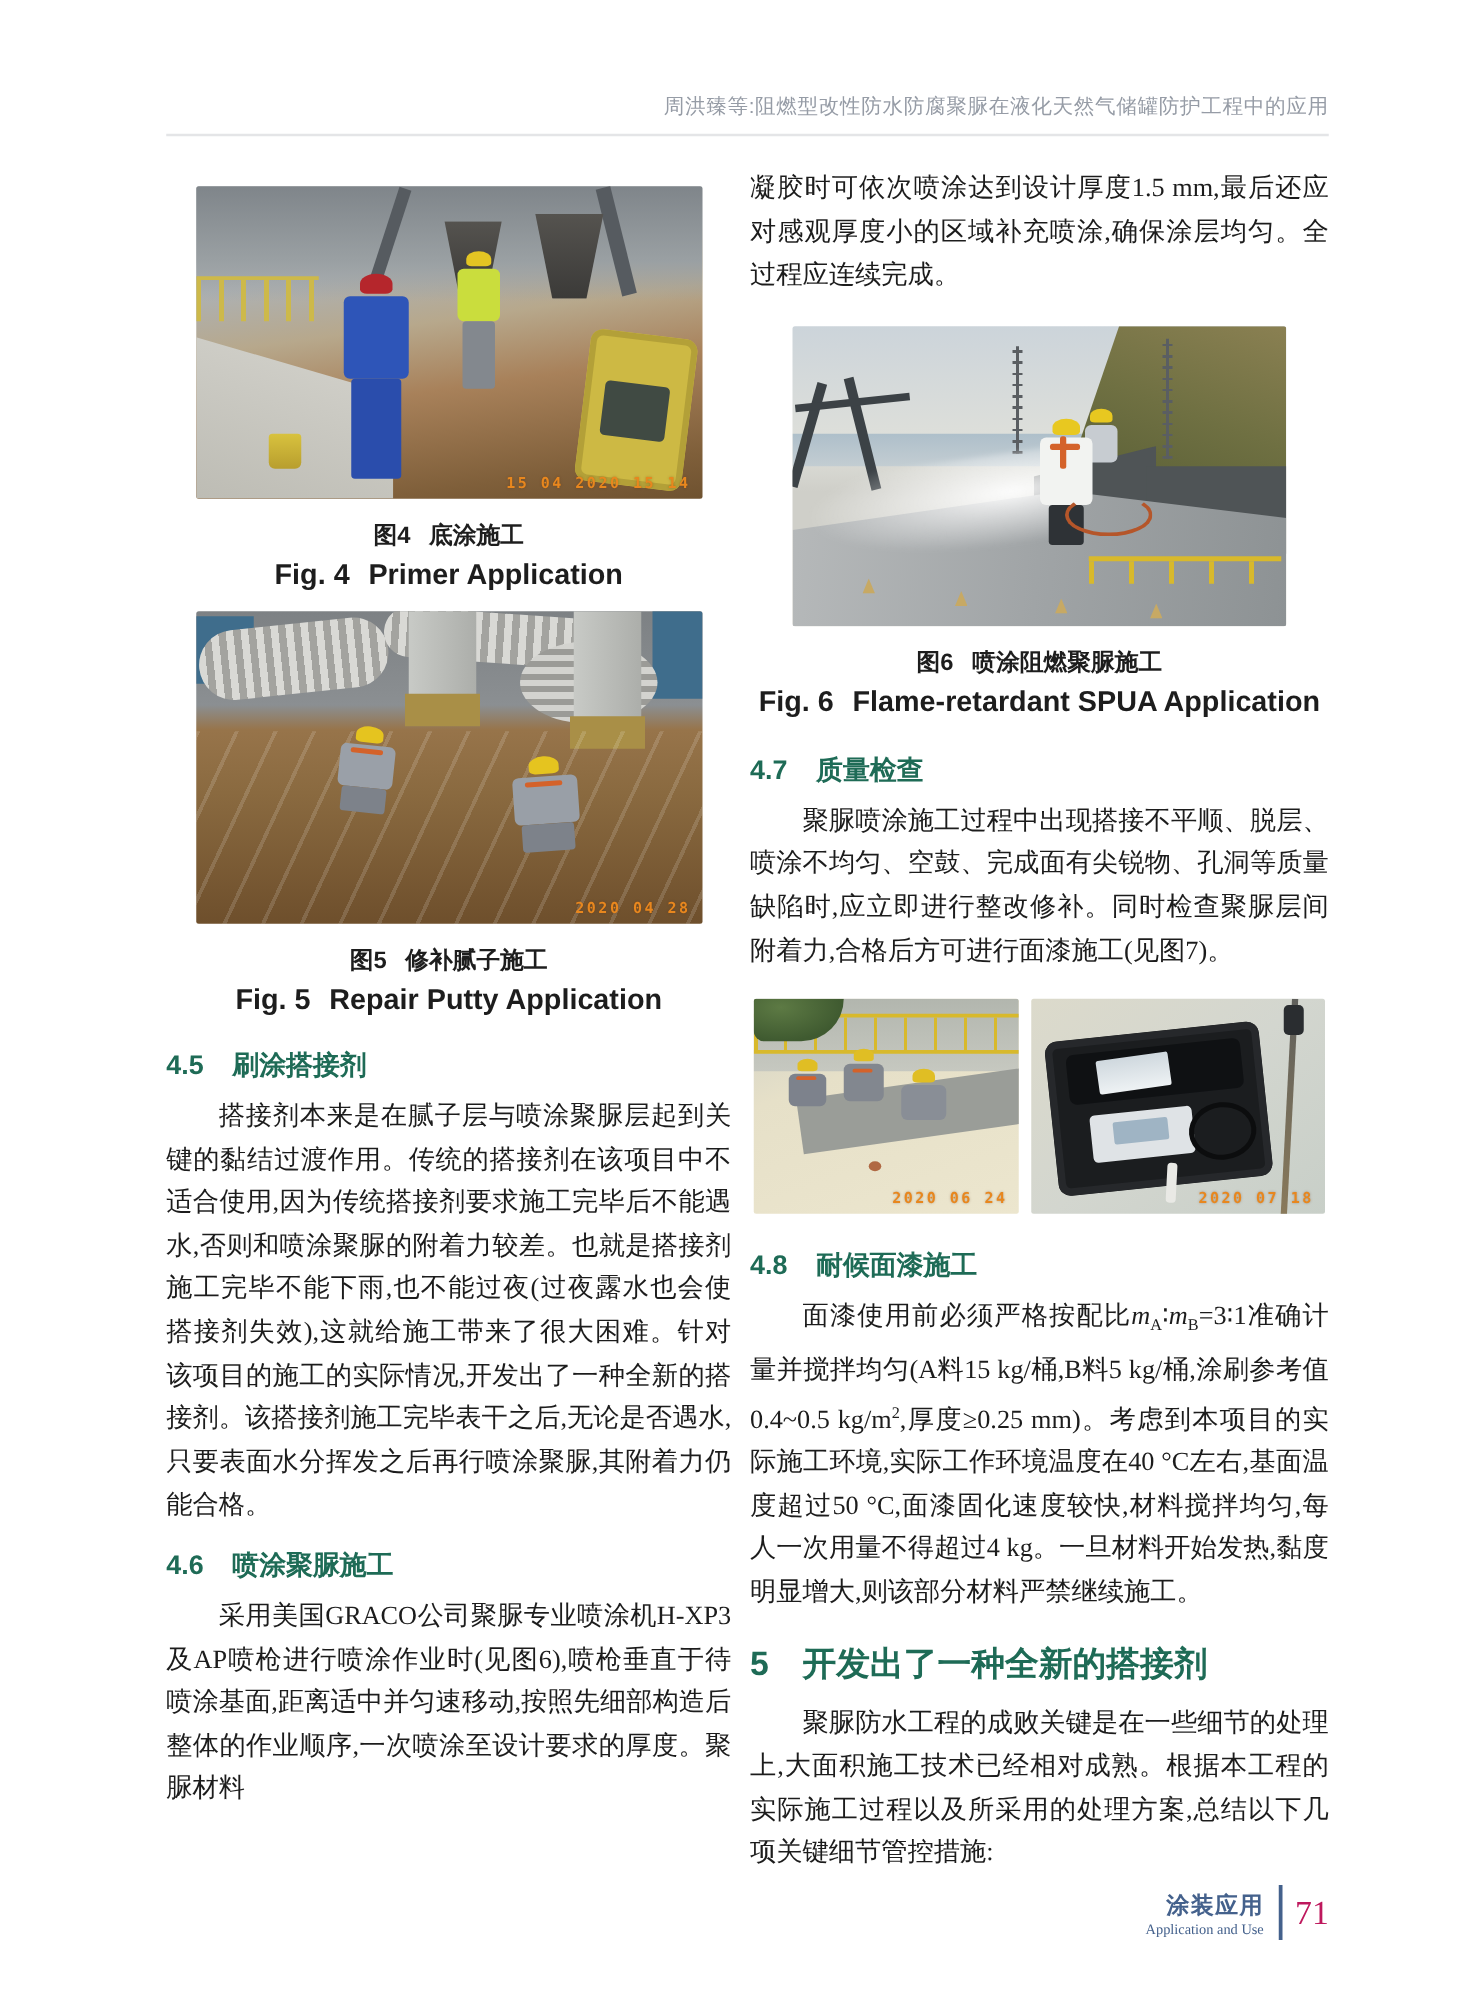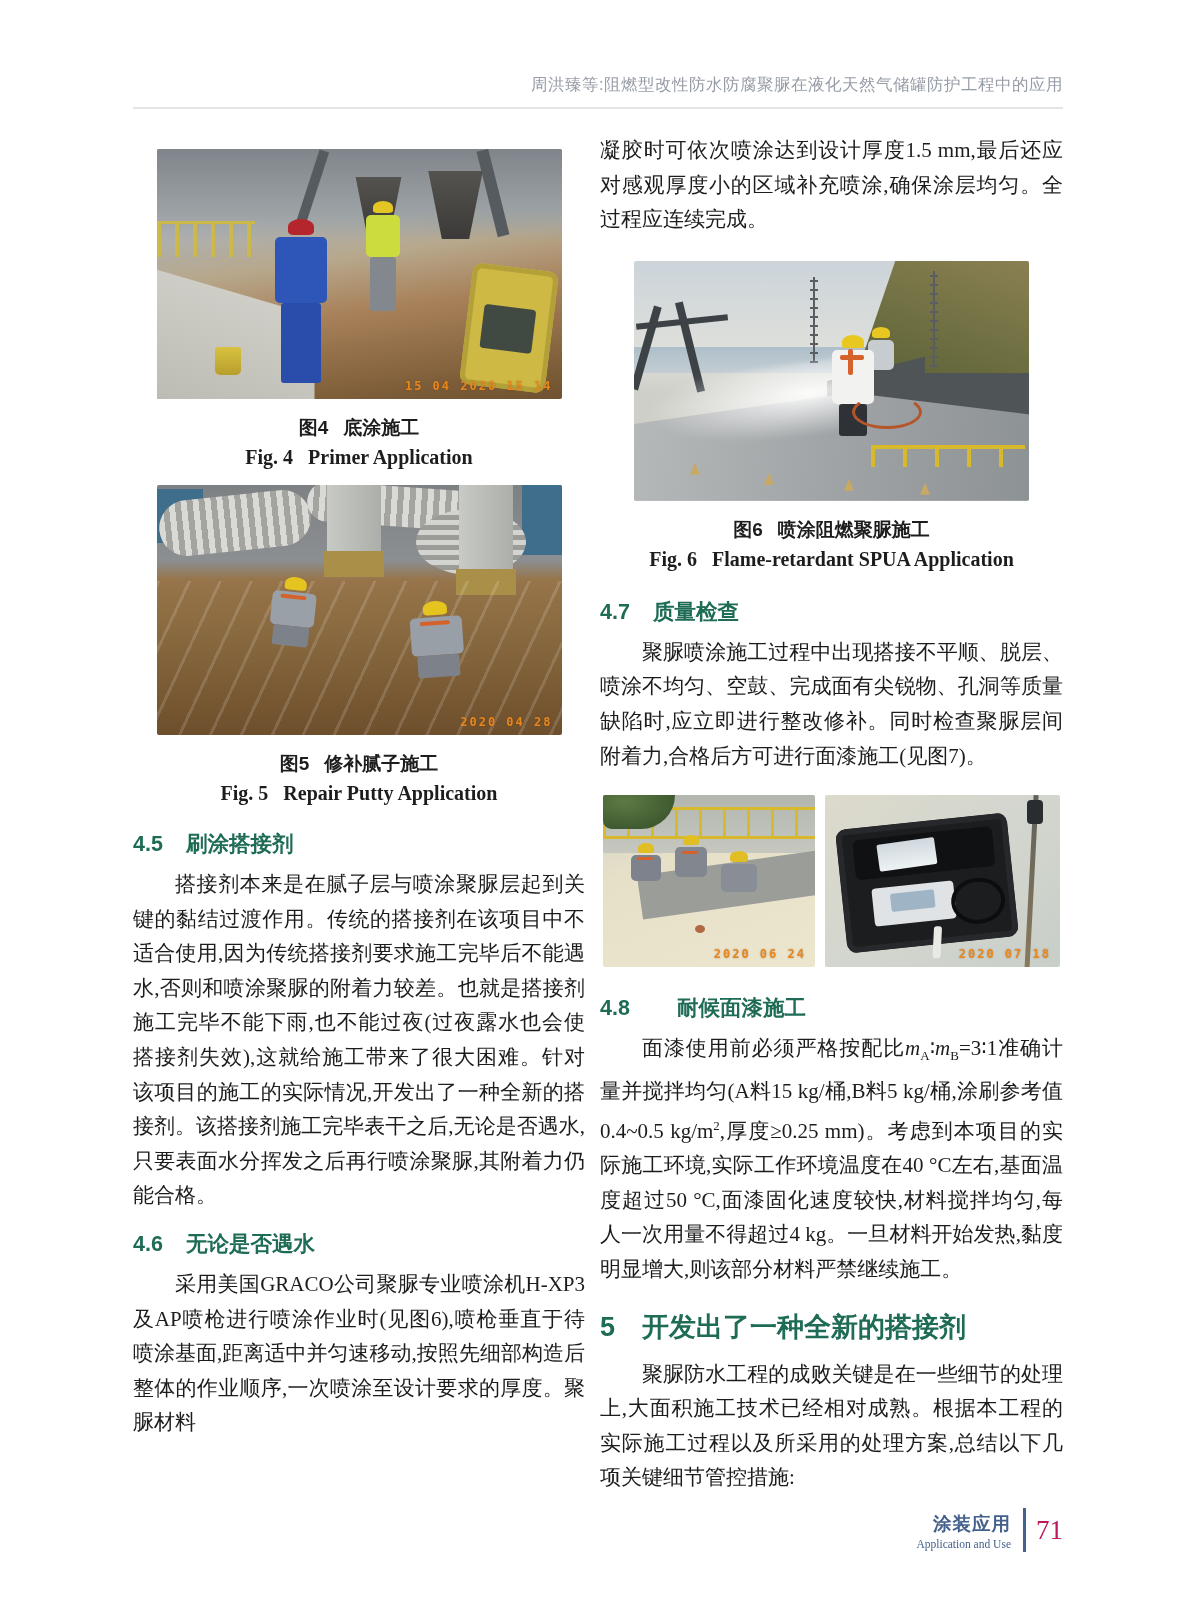--- a/index.html
+++ b/index.html
@@ -11,21 +11,21 @@
     padding-bottom:11px; border-bottom:2px solid #e4e5e7; }
 
   .columns { position:absolute; top:133px; left:133px; width:930px; display:flex; gap:15px; }
   .col-left { width:452px; }
   .col-right { width:463px; }
 
   figure { text-align:center; }
   .photo { position:relative; margin:16px auto; overflow:hidden; border-radius:2px; }
   .cap { margin-top:11px; }
   .cap-cn { font-family:"Liberation Sans", sans-serif; font-weight:bold; font-size:19px; color:#1d1d1d; }
-  .cap-en { font-family:Liberation Serif, serif; font-weight:bold; font-size:20px; color:#1d1d1d; margin-top:5px; }
+  .cap-en { font-family:Liberation Sans, sans-serif; font-weight:bold; font-size:23px; color:#1d1d1d; margin-top:5px; }
   .cap-no { margin-right:15px; }
 
   .sec-head { display:flex; align-items:baseline; font-family:"Liberation Sans", sans-serif; font-weight:bold;
     font-size:21.5px; color:#1e6b56; margin:16px 0 9px; }
   .sec-head .sec-no { margin-right:23px; }
   .sec5-head { display:flex; align-items:baseline; font-family:"Liberation Sans", sans-serif; font-weight:bold;
     font-size:27px; color:#1e6b56; margin:22px 0 12px; }
   .sec5-head .sec-no { margin-right:27px; }
 
   .para { font-size:21px; line-height:34.6px; text-align:justify; text-indent:2em; color:#1c1c1c; }
@@ -212,21 +212,21 @@
     </figure>
 
     <h3 class="sec-head" style="margin-top:24px;">
       <span class="sec-no">4.5</span>
       <span>刷涂搭接剂</span>
     </h3>
     <p class="para">搭接剂本来是在腻子层与喷涂聚脲层起到关键的黏结过渡作用。传统的搭接剂在该项目中不适合使用,因为传统搭接剂要求施工完毕后不能遇水,否则和喷涂聚脲的附着力较差。也就是搭接剂施工完毕不能下雨,也不能过夜(过夜露水也会使搭接剂失效),这就给施工带来了很大困难。针对该项目的施工的实际情况,开发出了一种全新的搭接剂。该搭接剂施工完毕表干之后,无论是否遇水,只要表面水分挥发之后再行喷涂聚脲,其附着力仍能合格。</p>
 
     <h3 class="sec-head">
       <span class="sec-no">4.6</span>
-      <span>无论是否遇水</span>
+      <span>喷涂聚脲施工</span>
     </h3>
     <p class="para">采用美国GRACO公司聚脲专业喷涂机H-XP3及AP喷枪进行喷涂作业时(见图6),喷枪垂直于待喷涂基面,距离适中并匀速移动,按照先细部构造后整体的作业顺序,一次喷涂至设计要求的厚度。聚脲材料</p>
   </div>
 
   <div class="col col-right">
 
     <p class="para cont">凝胶时可依次喷涂达到设计厚度1.5 mm,最后还应对感观厚度小的区域补充喷涂,确保涂层均匀。全过程应连续完成。</p>
 
     <figure style="margin-top:24px;">
       <div class="photo f6">
@@ -309,21 +309,21 @@
               <div class="f7b-inst-scr"></div>
             </div>
             <div class="f7b-cable"></div>
             <div class="f7b-pen"></div>
           </div>
           <div class="ts">2020 07 18</div>
         </div>
       </div>
     </figure>
 
-    <h3 class="sec-head" style="margin-top:26px;gap:24px;">
+    <h3 class="sec-head" style="margin-top:26px;">
       <span class="sec-no">4.8</span>
       <span>耐候面漆施工</span>
     </h3>
     <p class="para"><span>面漆使用前必须严格按配比</span><span class="mvar">m</span><sub>A</sub><span>∶</span><span class="mvar">m</span><sub>B</sub><span>=3∶1</span><span>准确计量并搅拌均匀(A料15 kg/桶,B料5 kg/桶,涂刷参考值0.4~0.5 kg/m</span><sup>2</sup><span>,厚度≥0.25 mm)。考虑到本项目的实际施工环境,实际工作环境温度在40 °C左右,基面温度超过50 °C,面漆固化速度较快,材料搅拌均匀,每人一次用量不得超过4 kg。一旦材料开始发热,黏度明显增大,则该部分材料严禁继续施工。</span></p>
 
     <h2 class="sec5-head">
       <span class="sec-no">5</span>
       <span>开发出了一种全新的搭接剂</span>
     </h2>
     <p class="para">聚脲防水工程的成败关键是在一些细节的处理上,大面积施工技术已经相对成熟。根据本工程的实际施工过程以及所采用的处理方案,总结以下几项关键细节管控措施:</p>

